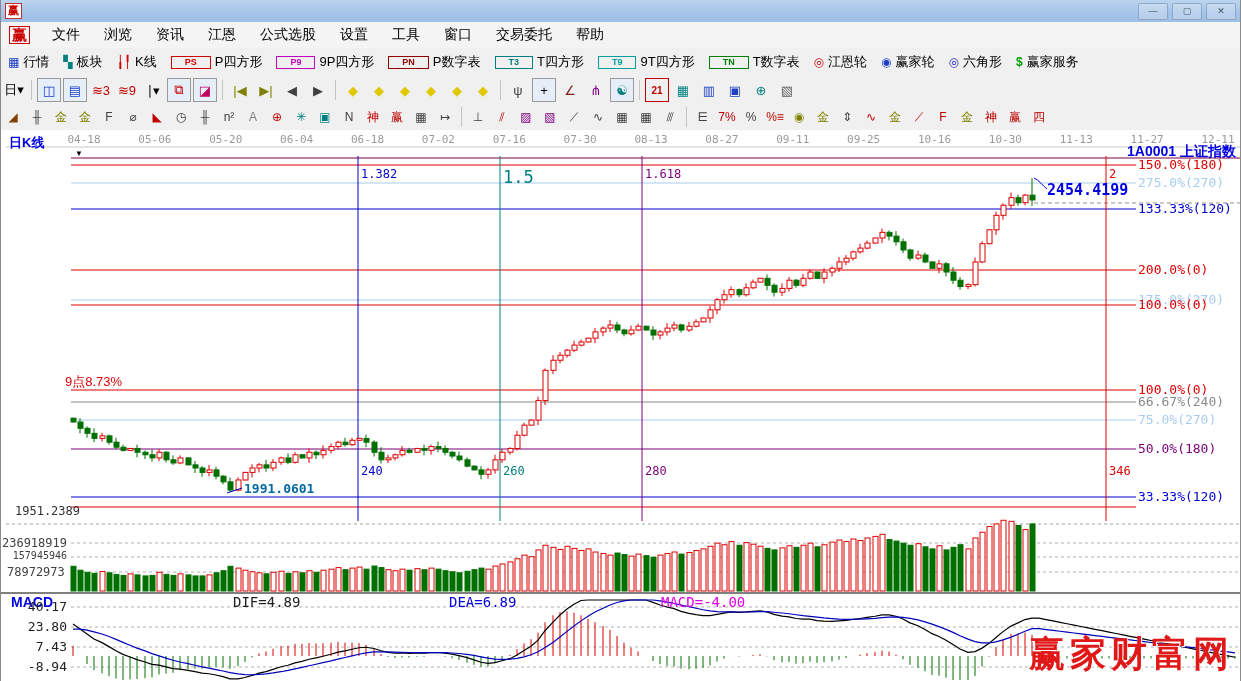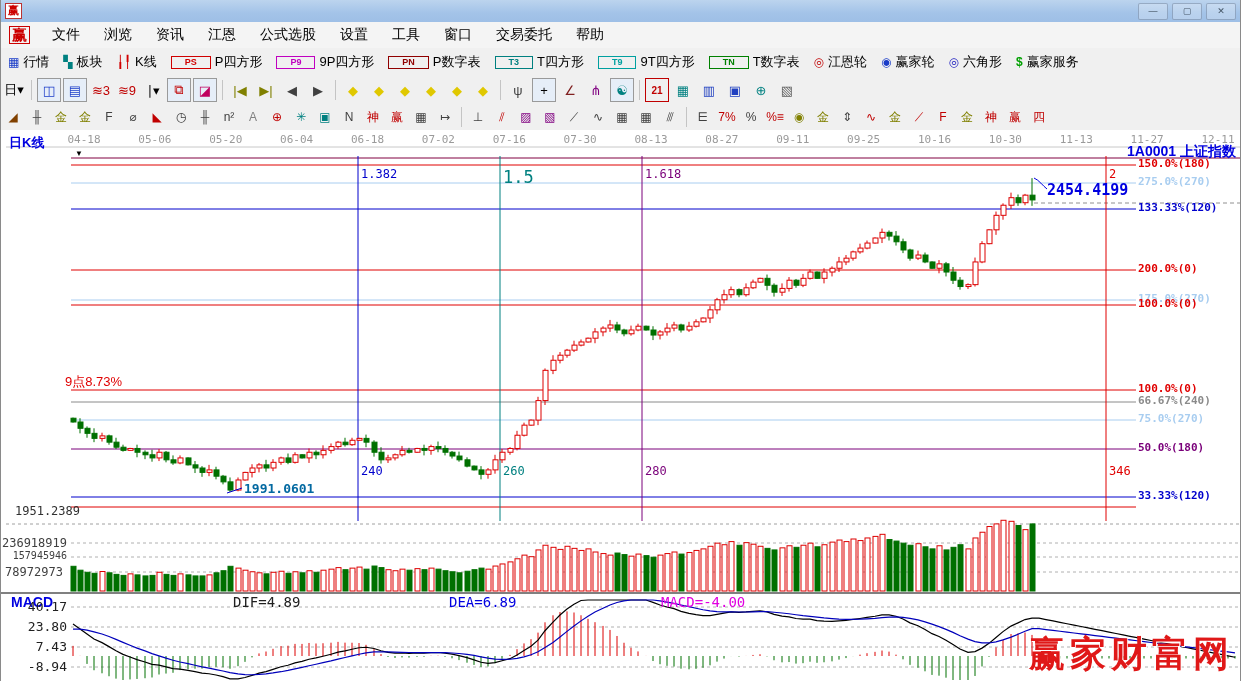--- a/index.html
+++ b/index.html
@@ -31,21 +31,21 @@
   .ibtn{min-width:22px;height:22px;display:flex;align-items:center;justify-content:center;
     font-size:13px;margin:0 1px;border:1px solid transparent;}
   .ibtn.sel{border:1px solid #9a9a9a;background:#e6eef8;}
   .tb3 .ibtn{min-width:20px;height:20px;font-size:12px;}
   .vsep{width:1px;height:20px;background:#c4c4c4;margin:0 4px;}
   
   .chart{position:absolute;left:0;top:130px;width:1241px;height:551px;background:#fff;}
   #overlay{position:absolute;left:0;top:130px;width:1241px;height:551px;}
   .lbl{position:absolute;white-space:nowrap;font-size:13px;}
   .date-lbl{color:#9a9a9a;font-size:11px;transform:translateX(-50%);}
-  .gann-lbl{font-size:11px;font-weight:bold;}
+  .gann-lbl{font-size:13px;}
   .num{font-family:"DejaVu Sans Mono","Liberation Mono",monospace;}
   .watermark{position:absolute;right:6px;bottom:2px;font-size:36px;font-weight:bold;
     color:#e01818;font-family:"DejaVu Serif","Liberation Serif",serif;letter-spacing:5px;
     text-shadow:1px 1px 0 #fff;}
 </style>
 </head>
 <body>
 
 <div class="titlebar">
   <div class="app-icon">赢</div>
@@ -850,17 +850,17 @@
 <div class="lbl date-lbl num" style="left: 720.875px; top: 133px;">08-27</div>
 <div class="lbl date-lbl num" style="left: 791.75px; top: 133px;">09-11</div>
 <div class="lbl date-lbl num" style="left: 862.625px; top: 133px;">09-25</div>
 <div class="lbl date-lbl num" style="left: 933.5px; top: 133px;">10-16</div>
 <div class="lbl date-lbl num" style="left: 1004.38px; top: 133px;">10-30</div>
 <div class="lbl date-lbl num" style="left: 1075.25px; top: 133px;">11-13</div>
 <div class="lbl date-lbl num" style="left: 1146.12px; top: 133px;">11-27</div>
 <div class="lbl date-lbl num" style="left: 1217px; top: 133px;">12-11</div>
 <div class="lbl num" style="left: 0px; width: 66px; text-align: right; top: 536px; color: rgb(64, 64, 64); font-size: 12px;">236918919</div>
 <div class="lbl num" style="left: 0px; width: 66px; text-align: right; top: 550px; color: rgb(64, 64, 64); font-size: 10px;">157945946</div>
-<div class="lbl num" style="left: 0px; width: 66px; text-align: center; top: 565px; color: rgb(64, 64, 64); font-size: 12px;">78972973</div>
+<div class="lbl num" style="left: 0px; width: 66px; text-align: left; top: 565px; color: rgb(64, 64, 64); font-size: 12px; padding-left: 6px;">78972973</div>
 <div class="lbl num" style="left: 0px; width: 66px; text-align: right; top: 599px; color: rgb(32, 32, 32); font-size: 13px;">40.17</div>
 <div class="lbl num" style="left: 0px; width: 66px; text-align: right; top: 619px; color: rgb(32, 32, 32); font-size: 13px;">23.80</div>
 <div class="lbl num" style="left: 0px; width: 66px; text-align: right; top: 639px; color: rgb(32, 32, 32); font-size: 13px;">7.43</div>
 <div class="lbl num" style="left: 0px; width: 66px; text-align: right; top: 659px; color: rgb(32, 32, 32); font-size: 13px;">-8.94</div>
 
 </body></html>

